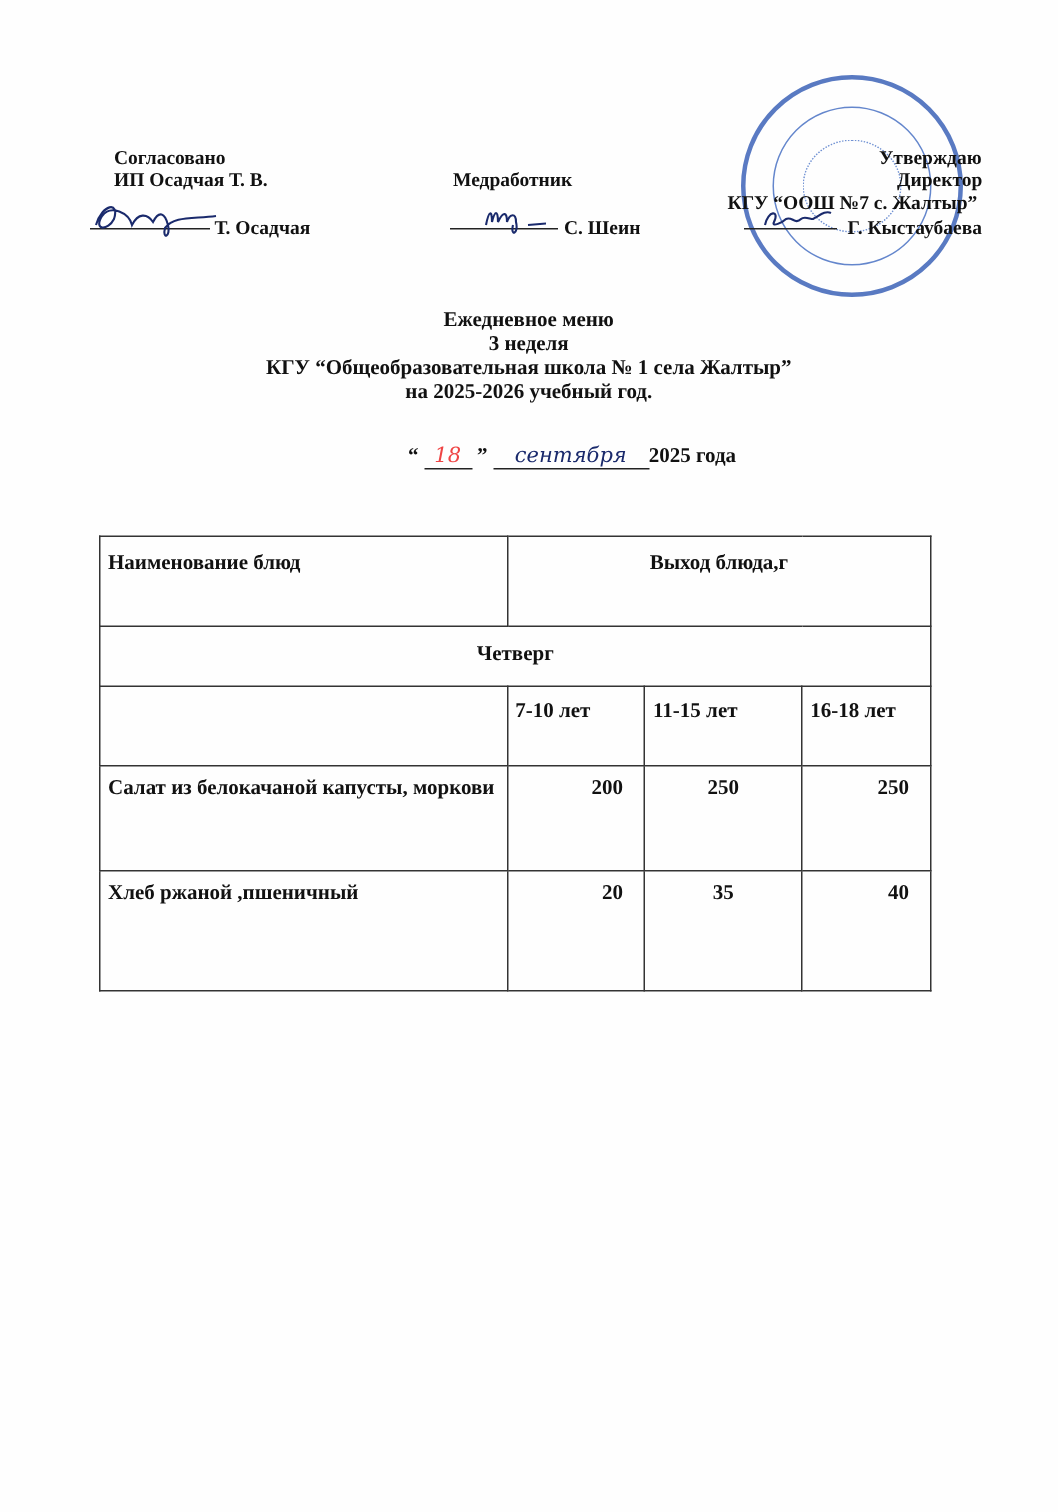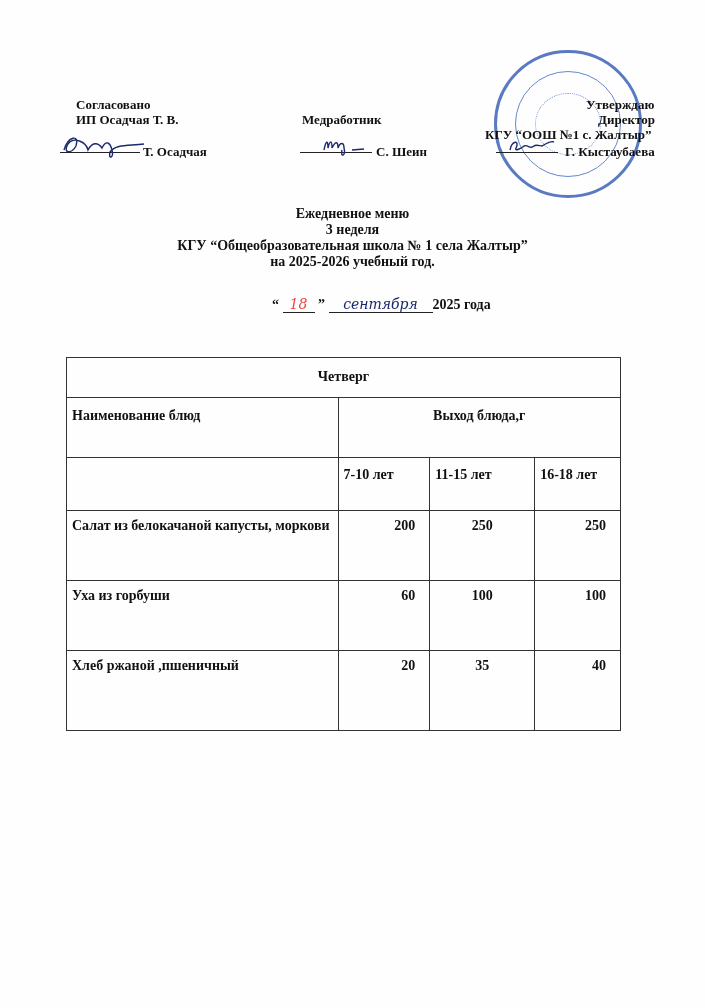--- a/index.html
+++ b/index.html
@@ -40,21 +40,21 @@
 
 <div class="abs hdr" style="left:302px; top:112px;">Медработник</div>
 <div class="sigline" style="left:300px; top:152px; width:72px;"></div>
 <svg class="sigscrawl" style="left:318px; top:134px;" width="56" height="24">
   <path d="M6 16 C 8 6, 10 6, 10 14 C 12 6, 14 6, 14 14 C 18 6, 20 8, 20 14 C 22 8, 26 8, 26 14 C 28 22, 22 24, 24 16 M34 16 L 46 15" stroke="#1a2a6c" stroke-width="1.4" fill="none"></path>
 </svg>
 <div class="abs hdr" style="left:376px; top:144px;">С. Шеин</div>
 
 <div class="abs hdr" style="left:586px; top:97px;">Утверждаю</div>
 <div class="abs hdr" style="left:598px; top:112px;">Директор</div>
-<div class="abs hdr" style="left:485px; top:127px;">КГУ “ООШ №1 с. Жалтыр”</div>
+<div class="abs hdr" style="left:485px; top:127px;">КГУ “ООШ №7 с. Жалтыр”</div>
 <div class="sigline" style="left:496px; top:152px; width:62px;"></div>
 <svg class="sigscrawl" style="left:506px; top:136px;" width="52" height="20">
   <path d="M4 14 C 6 4, 14 4, 10 12 C 8 16, 16 12, 18 10 C 22 8, 24 14, 28 10 C 30 8, 34 10, 36 10 C 40 8, 44 4, 48 6" stroke="#1a2a6c" stroke-width="1.4" fill="none"></path>
 </svg>
 <div class="abs hdr" style="left:565px; top:144px;">Г. Кыстаубаева</div>
 
 <div class="title" style="top:206px;">Ежедневное меню</div>
 <div class="title" style="top:222px;">3 неделя</div>
 <div class="title" style="top:238px;">КГУ “Общеобразовательная школа № 1 села Жалтыр”</div>
 <div class="title" style="top:254px;">на 2025-2026 учебный год.</div>
@@ -67,45 +67,39 @@
 </div>
 
 <table>
   <colgroup>
     <col style="width:272px">
     <col style="width:92px">
     <col style="width:105px">
     <col style="width:86px">
   </colgroup>
   <tbody>
-      <tr style="height:40px">
-    <td colspan="4" class="c" style="padding-top:10px;">Четверг</td>
-  </tr>
-  <tr style="height:60px">
+      <tr style="height:60px">
     <td style="padding-top:9px;">Наименование блюд</td>
     <td colspan="3" class="c" style="padding-top:9px;">Выход блюда,г</td>
+  </tr>
+  <tr style="height:40px">
+    <td colspan="4" class="c" style="padding-top:10px;">Четверг</td>
   </tr>
   <tr style="height:53px">
     <td></td>
     <td style="padding-top:8px;">7-10 лет</td>
     <td style="padding-top:8px;">11-15 лет</td>
     <td style="padding-top:8px;">16-18 лет</td>
   </tr>
   <tr style="height:70px">
     <td style="padding-top:6px;">Салат из белокачаной капусты, моркови</td>
     <td class="num r" style="padding-top:6px;">200</td>
     <td class="num" style="padding-top:6px;">250</td>
     <td class="num r" style="padding-top:6px;">250</td>
   </tr>
-  <tr style="height:70px">
-    <td style="padding-top:6px;">Уха из горбуши</td>
-    <td class="num r" style="padding-top:6px;">60</td>
-    <td class="num" style="padding-top:6px;">100</td>
-    <td class="num r" style="padding-top:6px;">100</td>
-  </tr>
   <tr style="height:80px">
     <td style="padding-top:6px;">Хлеб ржаной ,пшеничный</td>
     <td class="num r" style="padding-top:6px;">20</td>
     <td class="num" style="padding-top:6px;">35</td>
     <td class="num r" style="padding-top:6px;">40</td>
   </tr>
 </tbody>
   </table>
 
 </body></html>

